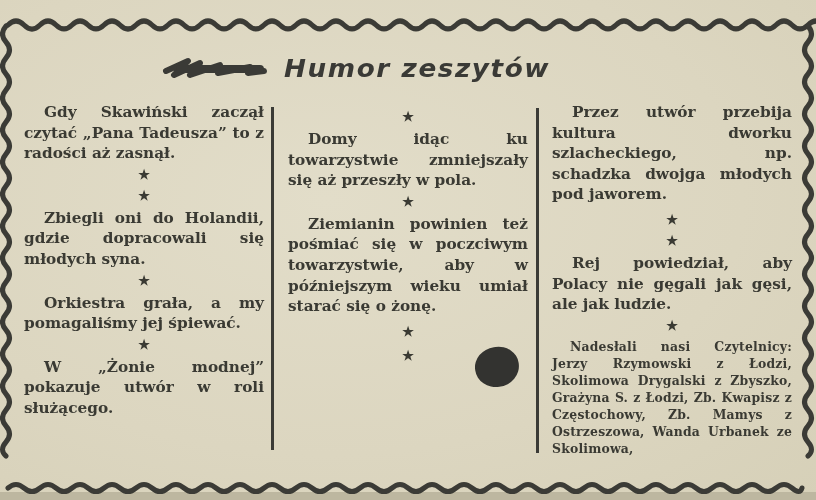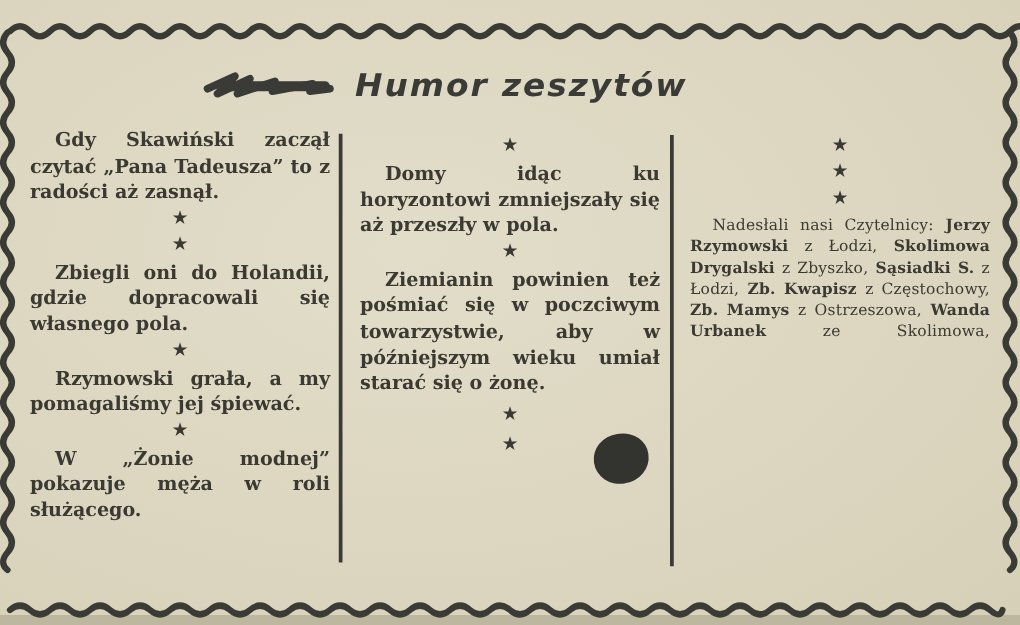--- a/index.html
+++ b/index.html
@@ -44,21 +44,21 @@
   .para .ind { display: inline-block; width: 20px; }
   .star {
     text-align: center; font-size: 13px; line-height: 18px; height: 18px;
     margin: 2px 0 3px 0; color: #3a3a33;
   }
   .credits {
     font-size: 12.4px; line-height: 17px; letter-spacing: 0.2px;
     text-align: justify; text-align-last: justify; margin-top: 2px;
   }
   .credits .b { font-weight: 700; }
-  .credits .n { font-weight: normal; }
+  .credits .n { font-weight: bold; }
   .divider {
     position: absolute; width: 3px; background: #3b3b36;
   }
   .blot {
     position: absolute; left: 475px; top: 347px; width: 44px; height: 40px;
     background: #333330; border-radius: 50% 48% 52% 50%;
     transform: rotate(-8deg);
   }
 </style>
 </head>
@@ -81,54 +81,56 @@
     <path d="M6 16 L28 6 L14 20 L40 8 L30 20 L60 10 L58 18 L90 12 L88 18 L104 16" fill="none" stroke="#3a3a36" stroke-width="6" stroke-linecap="round" stroke-linejoin="round"></path>
     <path d="M20 14 L100 14" stroke="#3a3a36" stroke-width="8" stroke-linecap="round"></path>
   </svg>
   <span class="title">Humor zeszytów</span>
 </div>
 
 <div class="col col1">
   <p class="para"><span class="ind"></span><span>Gdy Skawiński zaczął czytać „Pana Tadeusza” to z radości aż zasnął.</span></p>
   <div class="star">★</div>
   <div class="star">★</div>
-  <p class="para"><span class="ind"></span><span>Zbiegli oni do Holandii, gdzie dopracowali się własnego pola.</span></p>
+  <p class="para"><span class="ind"></span><span>Zbiegli oni do Holandii, gdzie dopracowali się młodych syna.</span></p>
   <div class="star">★</div>
-  <p class="para"><span class="ind"></span><span>Rzymowski grała, a my pomagaliśmy jej śpiewać.</span></p>
+  <p class="para"><span class="ind"></span><span>Orkiestra grała, a my pomagaliśmy jej śpiewać.</span></p>
   <div class="star">★</div>
-  <p class="para"><span class="ind"></span><span>W „Żonie modnej” pokazuje męża w roli służącego.</span></p>
+  <p class="para"><span class="ind"></span><span>W „Żonie modnej” pokazuje utwór w roli służącego.</span></p>
 
 </div>
 
 <div class="divider" style="left:271px; top:107px; height:343px;"></div>
 
 <div class="col col2">
   <div class="star" style="margin-top:6px;">★</div>
-  <p class="para"><span class="ind"></span><span>Domy idąc ku horyzontowi zmniejszały się aż przeszły w pola.</span></p>
+  <p class="para"><span class="ind"></span><span>Domy idąc ku towarzystwie zmniejszały się aż przeszły w pola.</span></p>
   <div class="star">★</div>
   <p class="para"><span class="ind"></span><span>Ziemianin powinien też pośmiać się w poczciwym towarzystwie, aby w późniejszym wieku umiał starać się o żonę.</span></p>
   <div class="star" style="margin-top:6px;">★</div>
   <div class="star" style="margin-top:6px;">★</div>
 </div>
 
 <div class="blot"></div>
 
 <div class="divider" style="left:536px; top:108px; height:345px;"></div>
 
 <div class="col col3">
+  <p class="para"><span class="ind"></span><span>Przez utwór przebija kultura dworku szlacheckiego, np. schadzka dwojga młodych pod jaworem.</span></p>
   <div class="star" style="margin-top:6px;">★</div>
   <div class="star">★</div>
+  <p class="para"><span class="ind"></span><span>Rej powiedział, aby Polacy nie gęgali jak gęsi, ale jak ludzie.</span></p>
   <div class="star">★</div>
   <div class="credits">
     <span class="ind" style="display:inline-block;width:18px;"></span><span class="n">Nadesłali nasi Czytelnicy:</span>
     <span class="b">Jerzy Rzymowski</span>
     <span class="n">z Łodzi,</span>
     <span class="b">Skolimowa Drygalski</span>
     <span class="n">z Zbyszko,</span>
-    <span class="b">Sąsiadki S.</span>
+    <span class="b">Grażyna S.</span>
     <span class="n">z Łodzi,</span>
     <span class="b">Zb. Kwapisz</span>
     <span class="n">z Częstochowy,</span>
     <span class="b">Zb. Mamys</span>
     <span class="n">z Ostrzeszowa,</span>
     <span class="b">Wanda Urbanek</span>
     <span class="n">ze Skolimowa,</span>
     
     
     

